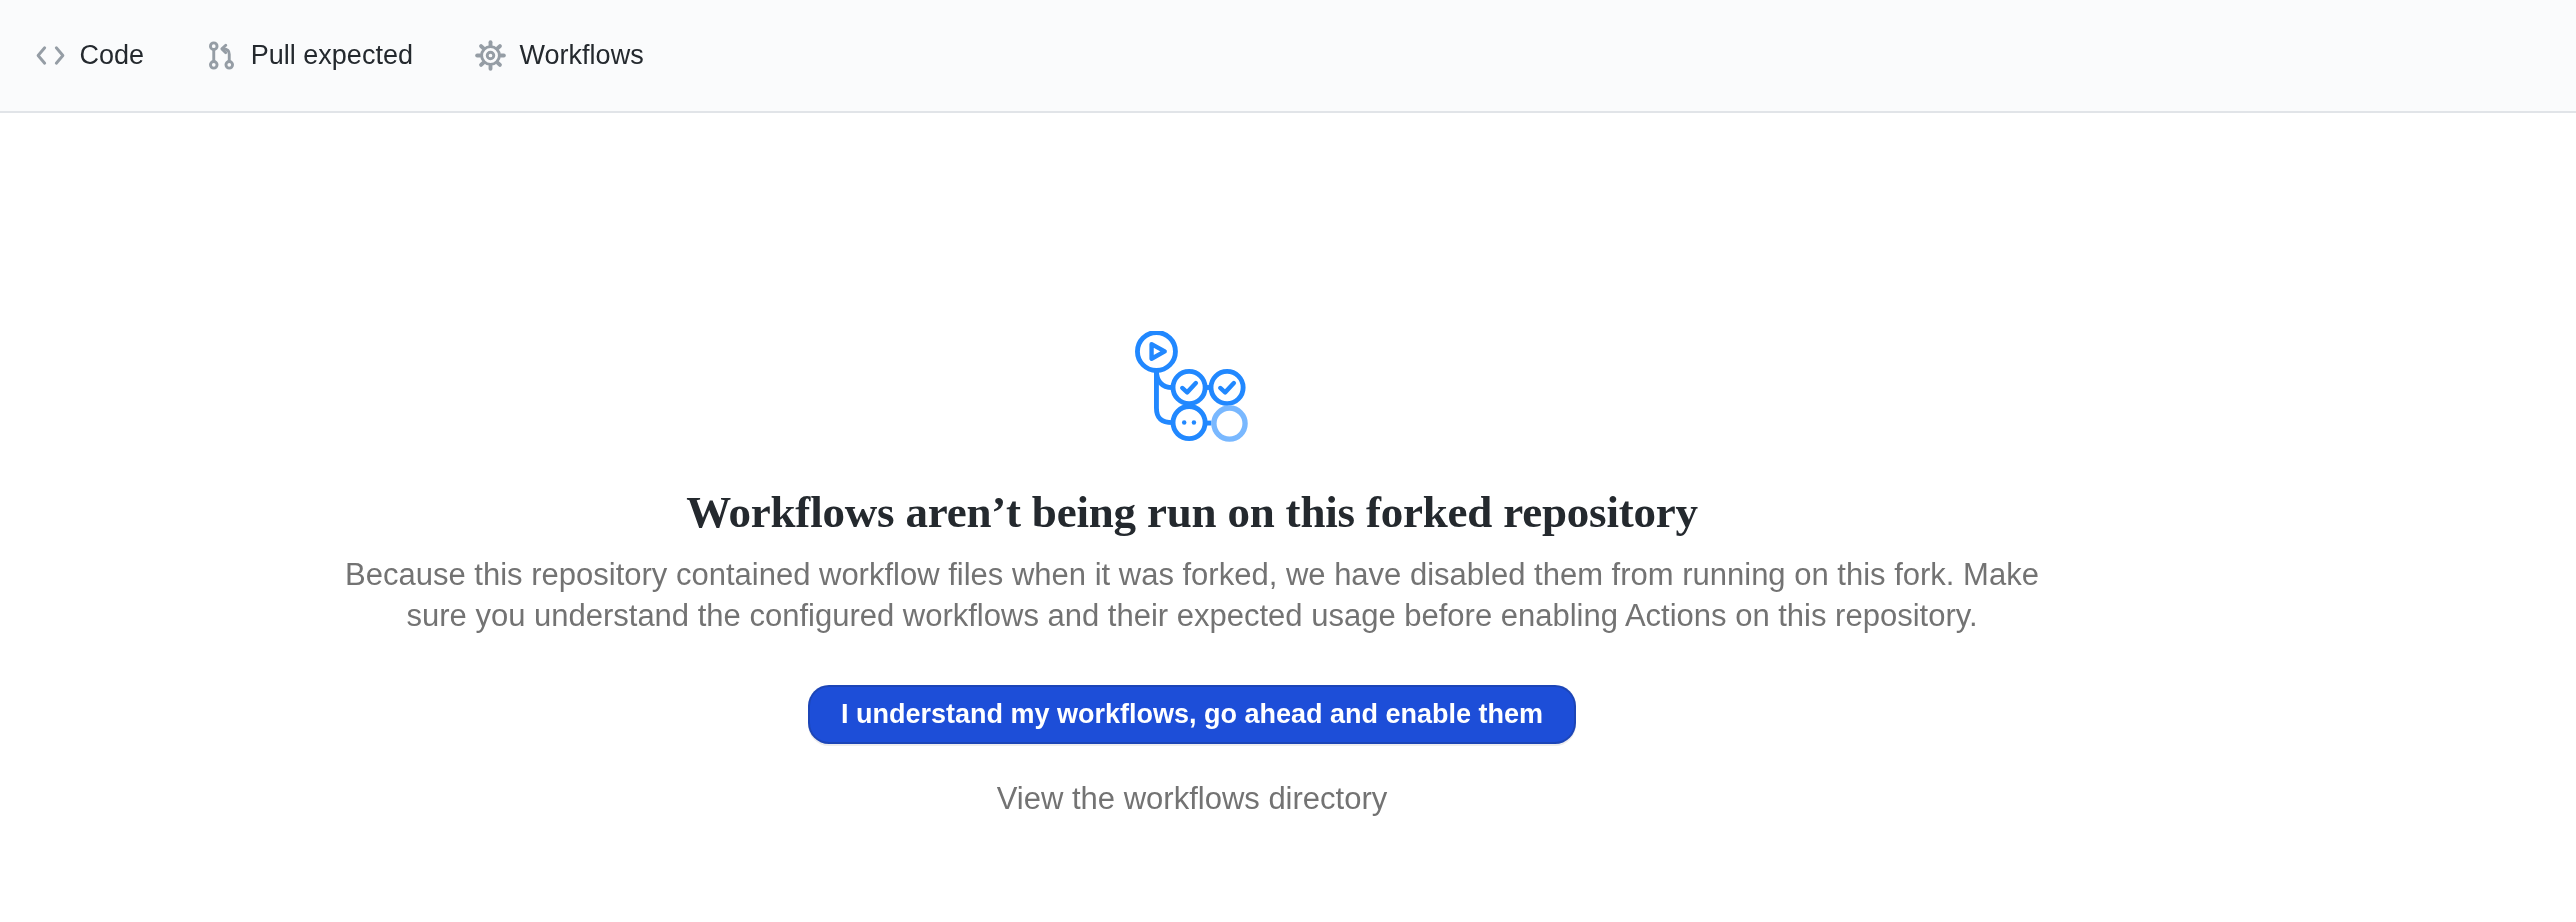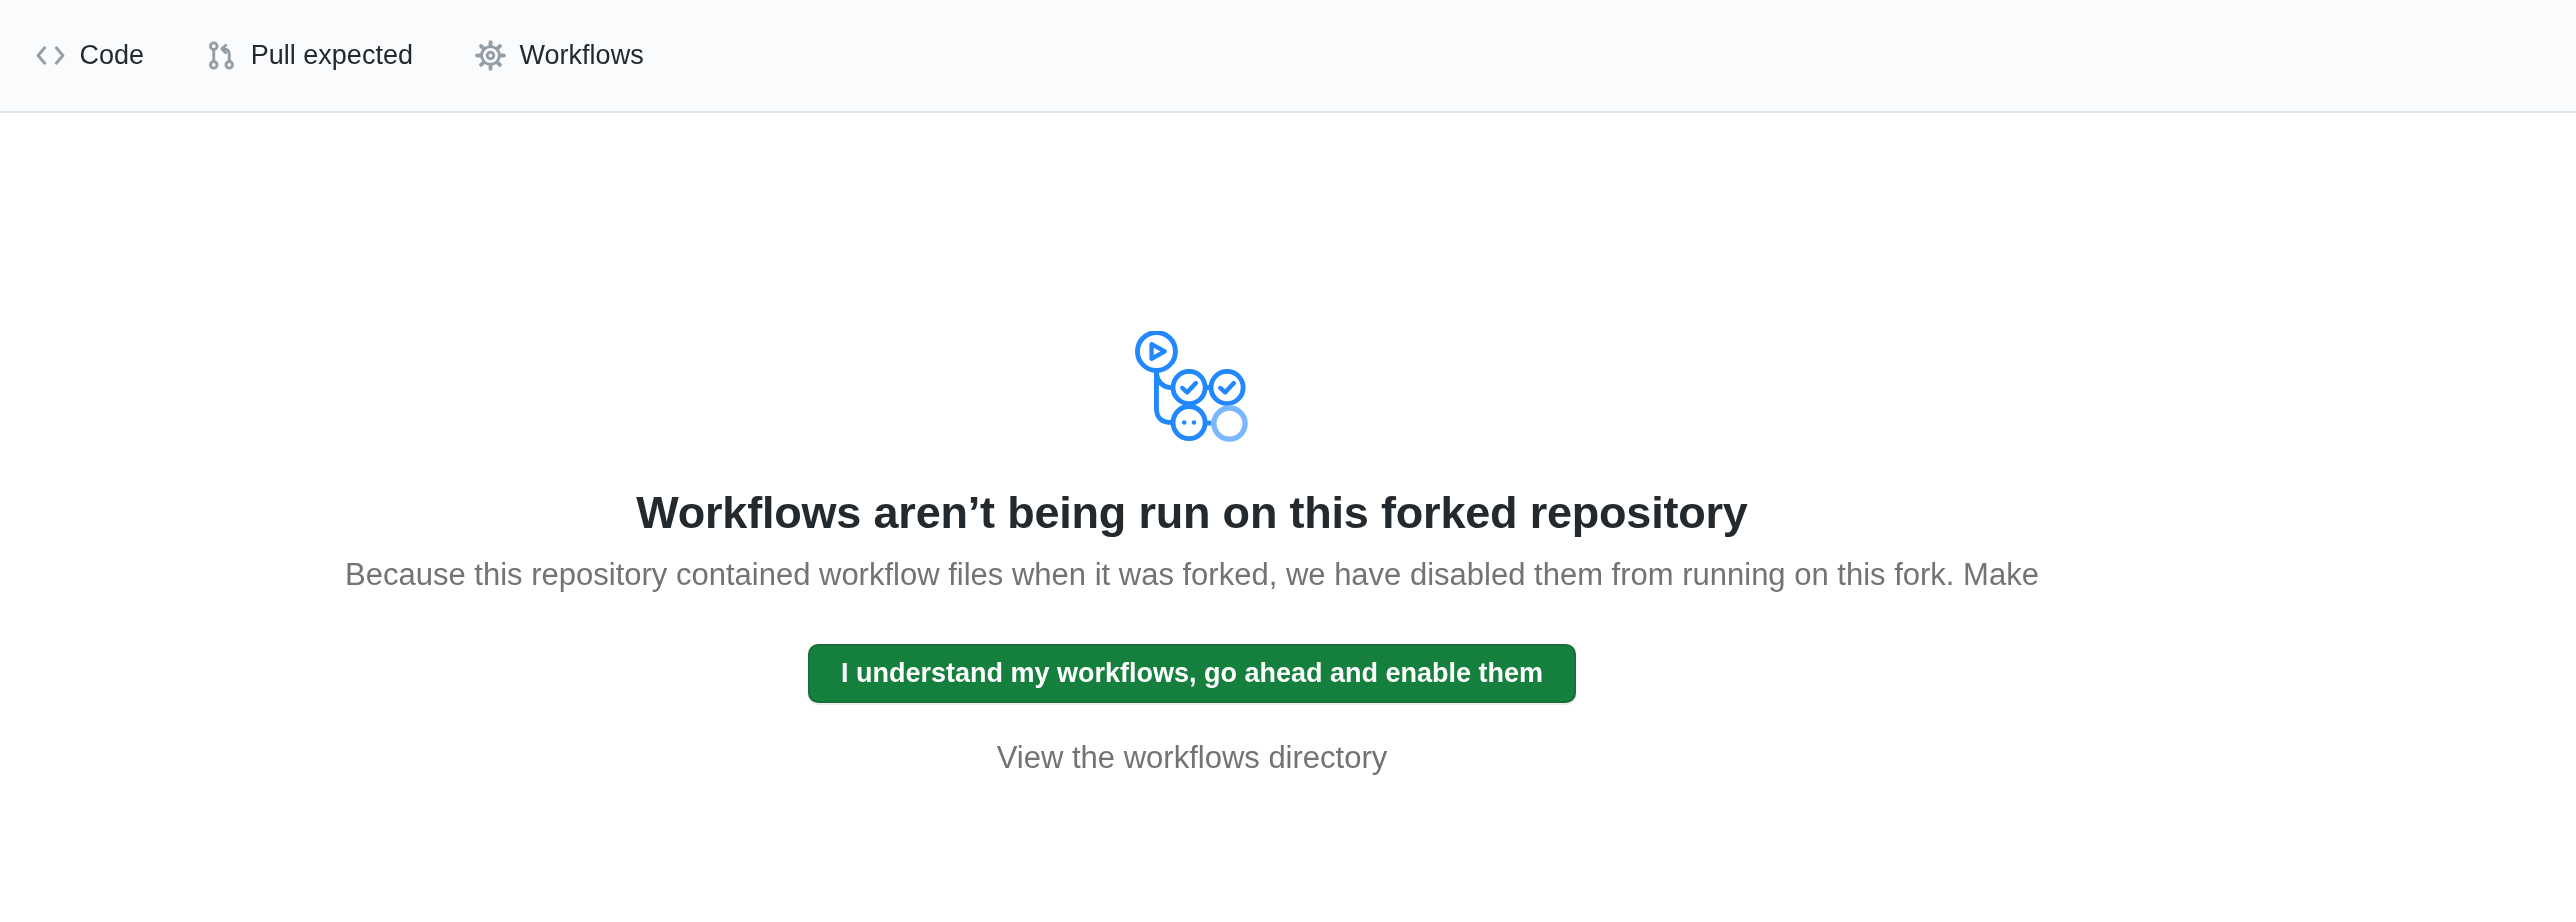--- a/index.html
+++ b/index.html
@@ -30,30 +30,31 @@
   .content-wrap { width:100%; padding-right:192px; }
   .content {
     display:flex; flex-direction:column; align-items:center; text-align:center;
   }
   .workflow-art { width:114px; height:113px; margin-top:218px; }
   .workflow-art svg { width:100%; height:100%; display:block; }
 
   .bs-heading {
     margin-top:41px; font-size:45px; line-height:55px; font-weight:700; color:#24292e;
     letter-spacing:-0.2px;
+    font-family:Liberation Serif, serif;
   }
   .bs-desc { margin-top:13.7px; font-size:31px; line-height:41px; color:#737373; }
   .bs-desc .line { display:block; }
 
   .enable-btn {
     margin-top:49px; height:59px; padding:0 31px;
     display:inline-flex; align-items:center; justify-content:center;
-    background:#15803d; color:#ffffff; font-family:inherit;
+    background:#1d4ed8; color:#ffffff; font-family:inherit;
     font-size:27px; font-weight:600; line-height:1;
-    border:2px solid rgba(27,31,35,0.18); border-radius:10px;
+    border:2px solid rgba(27,31,35,0.18); border-radius:21px;
     box-shadow:0 2px 0 rgba(27,31,35,0.08); cursor:pointer;
   }
   .wf-link {
     margin-top:35px; font-size:31px; line-height:39px; color:#737373;
     text-decoration:none; cursor:pointer;
   }
 </style>
 </head>
 <body>
 
@@ -127,20 +128,21 @@
         <circle cx="50.5" cy="94" r="2.3" fill="#2188ff"></circle>
         <circle cx="60.5" cy="94" r="2.3" fill="#2188ff"></circle>
         <circle cx="97" cy="95" r="16" fill="none" stroke="#79b8ff" stroke-width="5.5"></circle>
       </svg>
     </div>
 
     <h3 class="bs-heading">Workflows aren’t being run on this forked repository</h3>
 
     <p class="bs-desc">
       <span class="line">Because this repository contained workflow files when it was forked, we have disabled them from running on this fork. Make</span>
+      <span class="line">sure you understand the configured workflows and their expected usage before enabling Actions on this repository.</span>
     </p>
 
     <button class="enable-btn">I understand my workflows, go ahead and enable them</button>
 
     <a class="wf-link">View the workflows directory</a>
 
   </div>
 </main>
 
 

